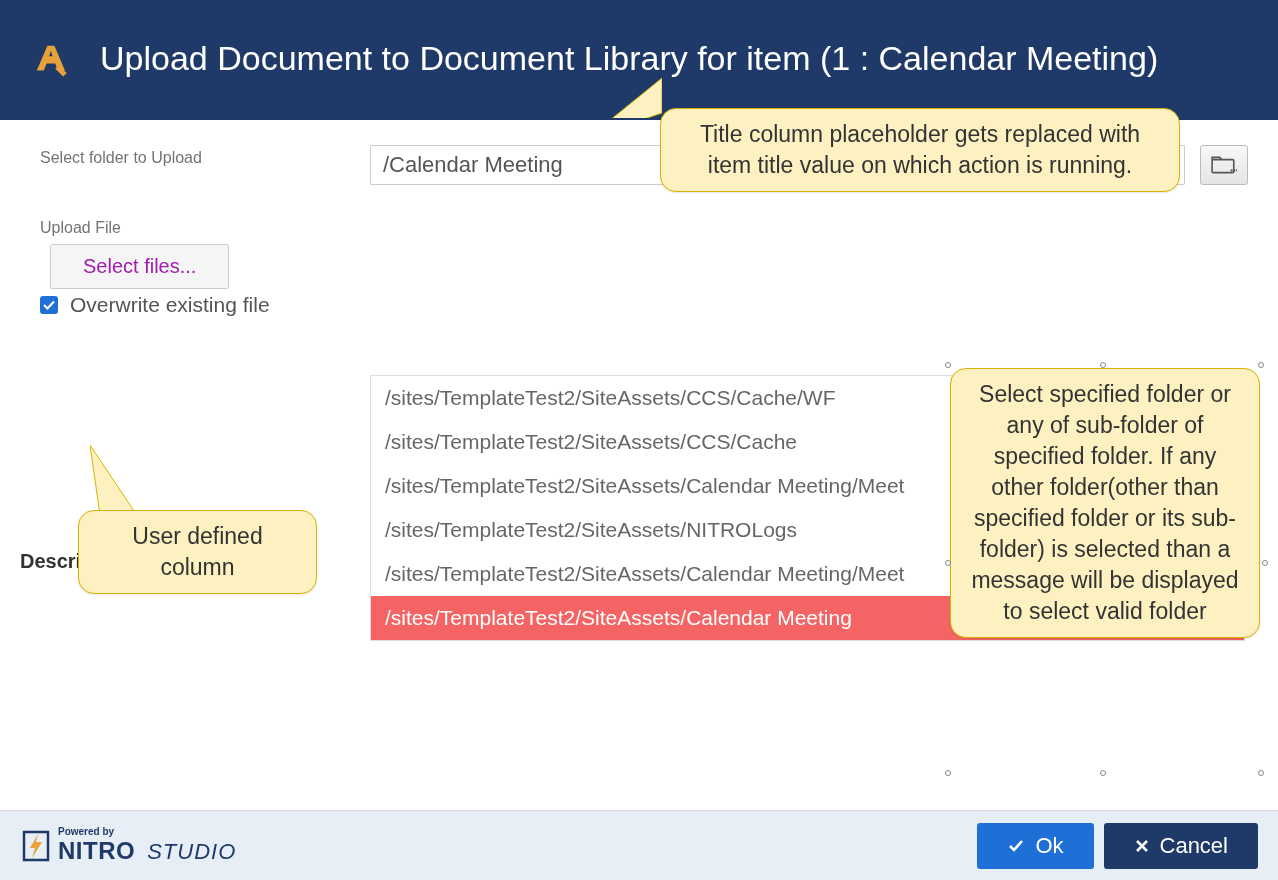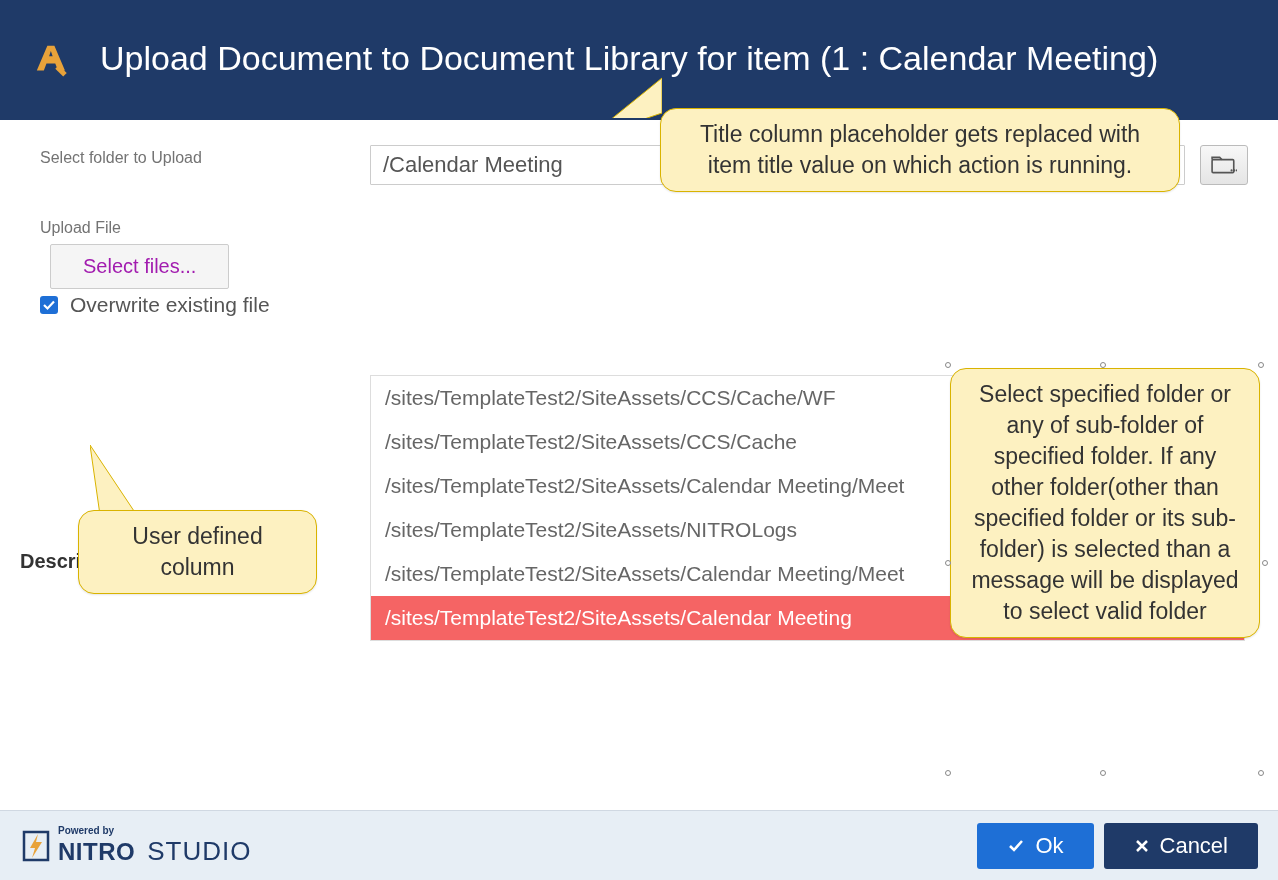--- a/index.html
+++ b/index.html
@@ -147,21 +147,21 @@
 <div class="footer">
   <div class="footer-logo">
     <svg width="32" height="36" viewBox="0 0 32 36">
       <path d="M4 4 L28 4 L28 32 L4 32 Z" fill="none" stroke="#1f3a68" stroke-width="2.5"></path>
       <path d="M18 6 L10 20 L15 20 L12 30 L22 14 L16 14 Z" fill="#e8a23a"></path>
     </svg>
     <div style="margin-left:6px;">
       <div style="font-size:10px; color:#1f3a68; font-weight:bold;">Powered by</div>
       <div style="display:flex; align-items:baseline; gap:12px;">
         <span style="font-size:24px; font-weight:900; color:#1f3a68; letter-spacing:0.5px;">NITRO</span>
-        <span style="font-size:26px; font-weight:300; color:#1f3a68; letter-spacing:1px;">STUDIO</span>
+        <span style="font-size:22px; font-weight:300; color:#1f3a68; letter-spacing:1px;font-style:italic;">STUDIO</span>
       </div>
     </div>
   </div>
   <div class="footer-buttons">
     <button class="btn btn-ok">
       <svg width="18" height="18" viewBox="0 0 18 18">
           <path d="M3 9 L7 13 L15 4" stroke="#fff" stroke-width="2.5" fill="none"></path>
         </svg>
       <span>Ok</span>
     </button>

